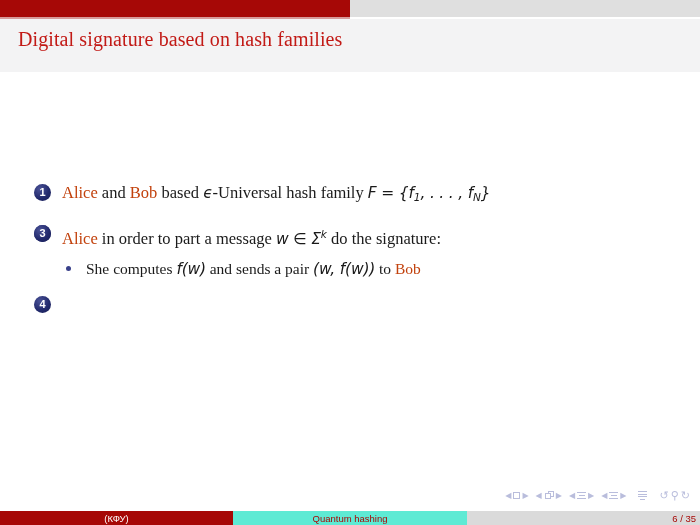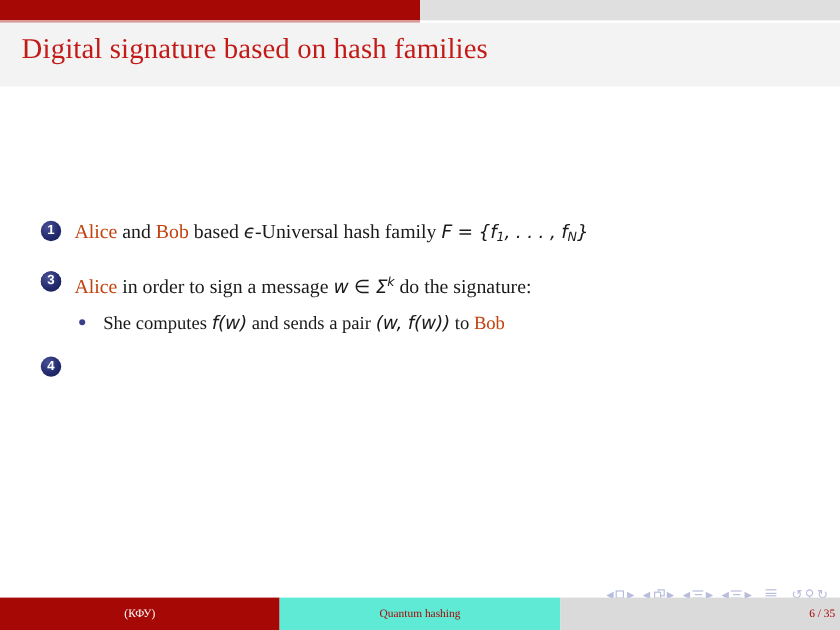--- a/index.html
+++ b/index.html
@@ -47,21 +47,21 @@
     top: 19px; left: 0;
     width: 700px;
     height: 53px;
     background: #f3f3f4;
   }
   .frame-title {
     position: absolute;
     left: 18px;
     top: 28px;
     font-family: "Liberation Serif", serif;
-    font-size: 24px;
+    font-size: 20px;
     color: #c21a16;
     letter-spacing: .1px;
     white-space: nowrap;
   }
 
   
   .content {
     position: absolute;
     top: 180px;
     left: 0;
@@ -215,24 +215,24 @@
     margin-left: 6px;
     font-size: 11px;
     color: #b9bddc;
   }
 
   
   .footline {
     position: absolute;
     bottom: 0; left: 0;
     width: 700px;
-    height: 27px;
+    height: 14px;
     display: flex;
     font-size: 9.5px;
-    font-family: Liberation Serif, serif;
+    font-family: Liberation Sans, sans-serif;
     justify-content: center;
   }
   .foot-author {
     width: 233px;
     background: #a60806;
     color: #ffffff;
     display: flex;
     align-items: center;
     justify-content: center;
   }
@@ -264,21 +264,21 @@
 </div>
 <div class="topbar-rule"></div>
 
 <div class="title-band"></div>
 <div class="frame-title">Digital signature based on hash families</div>
 
 <div class="content">
   <ol class="enum" id="enum-list">
       <li><span class="num-badge">1</span><span><span class="hl-red">Alice</span><span> and </span><span class="hl-red">Bob</span><span> based </span><span class="mathsf">ϵ</span><span>-Universal hash family </span><span class="mathsf">F = {f</span><sub class="msub">1</sub><span class="mathsf">, . . . , f</span><sub class="msub">N</sub><span class="mathsf">}</span></span></li>
       <li><span class="num-badge">2</span></li>
-      <li><span class="num-badge">3</span><span><span class="hl-red">Alice</span><span> in order to sign a message </span><span class="mathsf">w ∈ Σ</span><sup class="msup">k</sup><span> do the signature:</span></span><ul class="sub">
+      <li><span class="num-badge">3</span><span><span class="hl-red">Alice</span><span> in order to part a message </span><span class="mathsf">w ∈ Σ</span><sup class="msup">k</sup><span> do the signature:</span></span><ul class="sub">
           <li><span class="dot-badge"></span><span><span>She computes </span><span class="mathsf">f(w)</span><span> and sends a pair </span><span class="mathsf">(w, f(w))</span><span> to </span><span class="hl-red">Bob</span></span></li>
         </ul></li>
       <li><span class="num-badge">4</span></li>
     </ol>
 </div>
 
 <div class="navsym">
   <div class="navgroup">
     <span class="navtri">◀</span>
     <span class="nav-square"></span>

